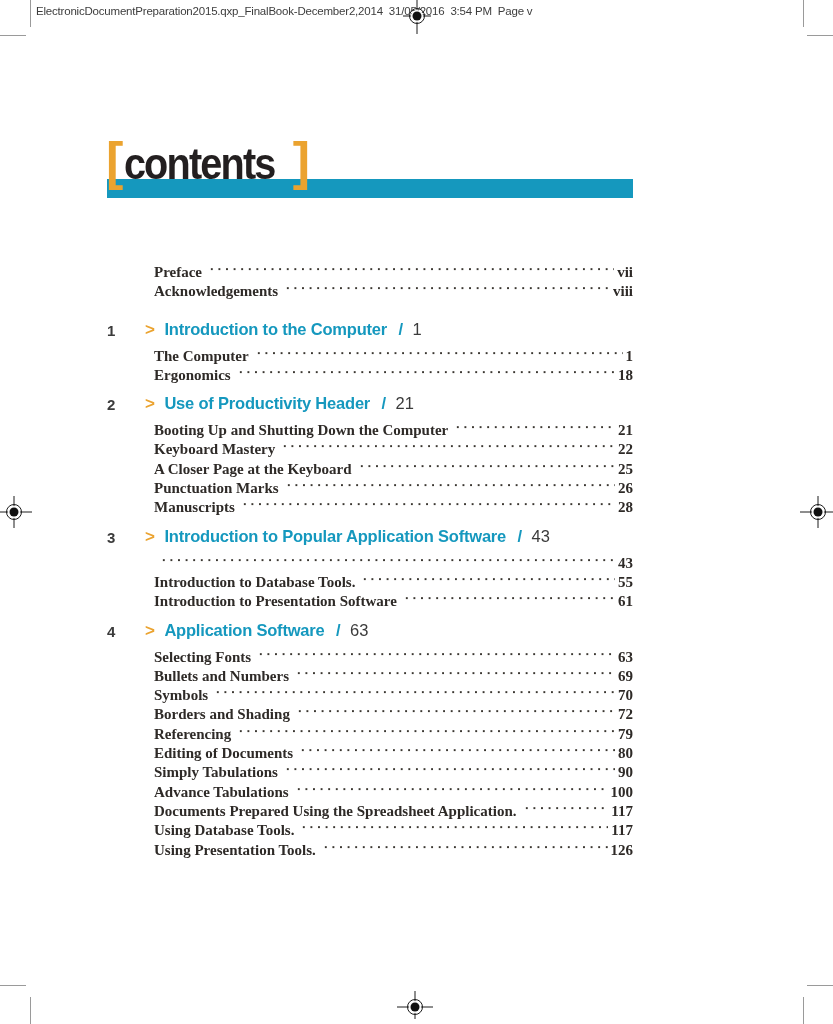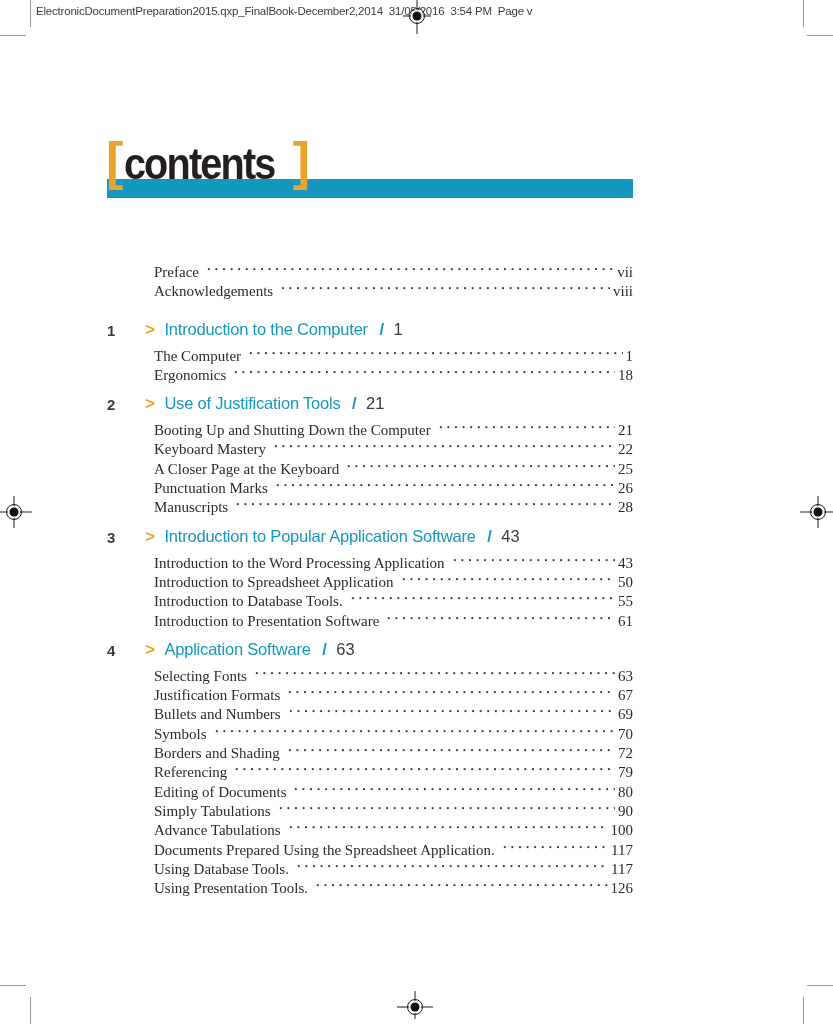--- a/index.html
+++ b/index.html
@@ -91,20 +91,21 @@
   .fm-list { margin-bottom: 17px; }
 
   .toc-entry {
     display: flex;
     align-items: baseline;
     padding-left: 47px;
     font-family: "Liberation Serif", "DejaVu Serif", serif;
     font-size: 15px;
     line-height: 19.3px;
     white-space: nowrap;
+    font-weight: bold;
   }
   .entry-label { flex: 0 0 auto; }
   .dot-leader {
     flex: 1 1 auto;
     align-self: stretch;
     margin: 0 3px 0 5px;
     background-image: radial-gradient(circle, #3a3630 1.05px, transparent 1.35px);
     background-size: 7.6px 19.3px;
     background-repeat: repeat-x;
     background-position: 1px calc(100% - 3.5px);
@@ -128,21 +129,21 @@
     color: #3b3b3b;
   }
   .chapter-marker {
     color: var(--orange, #EBA32F);
     font-weight: bold;
     font-size: 17px;
     margin-right: 5px;
   }
   .chapter-title {
     color: var(--teal, #1598BE);
-    font-weight: normal;
+    font-weight: bold;
     font-size: 16.5px;
     letter-spacing: -0.2px;
   }
   .chapter-slash {
     color: var(--teal, #1598BE);
     font-weight: bold;
     font-size: 16.5px;
     margin: 0 5px 0 7px;
   }
   .chapter-page {
@@ -237,21 +238,21 @@
     <span class="dot-leader"></span>
     <span class="entry-page">18</span>
   </div>
 </div>
   </div>
 
   <div class="chapter">
     <div class="chapter-head">
       <span class="chapter-num">2</span>
       <span class="chapter-marker">&gt;</span>
-      <span class="chapter-title">Use of Justification Tools</span>
+      <span class="chapter-title">Use of Productivity Header</span>
       <span class="chapter-slash">/</span>
       <span class="chapter-page">21</span>
     </div>
     <div>
   <div class="toc-entry">
     <span class="entry-label">Booting Up and Shutting Down the Computer</span>
     <span class="dot-leader"></span>
     <span class="entry-page">21</span>
   </div>
 
@@ -284,30 +285,24 @@
   <div class="chapter">
     <div class="chapter-head">
       <span class="chapter-num">3</span>
       <span class="chapter-marker">&gt;</span>
       <span class="chapter-title">Introduction to Popular Application Software</span>
       <span class="chapter-slash">/</span>
       <span class="chapter-page">43</span>
     </div>
     <div>
   <div class="toc-entry">
-    <span class="entry-label">Introduction to the Word Processing Application</span>
     <span class="dot-leader"></span>
     <span class="entry-page">43</span>
   </div>
 
-  <div class="toc-entry">
-    <span class="entry-label">Introduction to Spreadsheet Application</span>
-    <span class="dot-leader"></span>
-    <span class="entry-page">50</span>
-  </div>
 
   <div class="toc-entry">
     <span class="entry-label">Introduction to Database Tools.</span>
     <span class="dot-leader"></span>
     <span class="entry-page">55</span>
   </div>
 
   <div class="toc-entry">
     <span class="entry-label">Introduction to Presentation Software</span>
     <span class="dot-leader"></span>
@@ -324,25 +319,20 @@
       <span class="chapter-slash">/</span>
       <span class="chapter-page">63</span>
     </div>
     <div>
   <div class="toc-entry">
     <span class="entry-label">Selecting Fonts</span>
     <span class="dot-leader"></span>
     <span class="entry-page">63</span>
   </div>
 
-  <div class="toc-entry">
-    <span class="entry-label">Justification Formats</span>
-    <span class="dot-leader"></span>
-    <span class="entry-page">67</span>
-  </div>
 
   <div class="toc-entry">
     <span class="entry-label">Bullets and Numbers</span>
     <span class="dot-leader"></span>
     <span class="entry-page">69</span>
   </div>
 
   <div class="toc-entry">
     <span class="entry-label">Symbols</span>
     <span class="dot-leader"></span>

